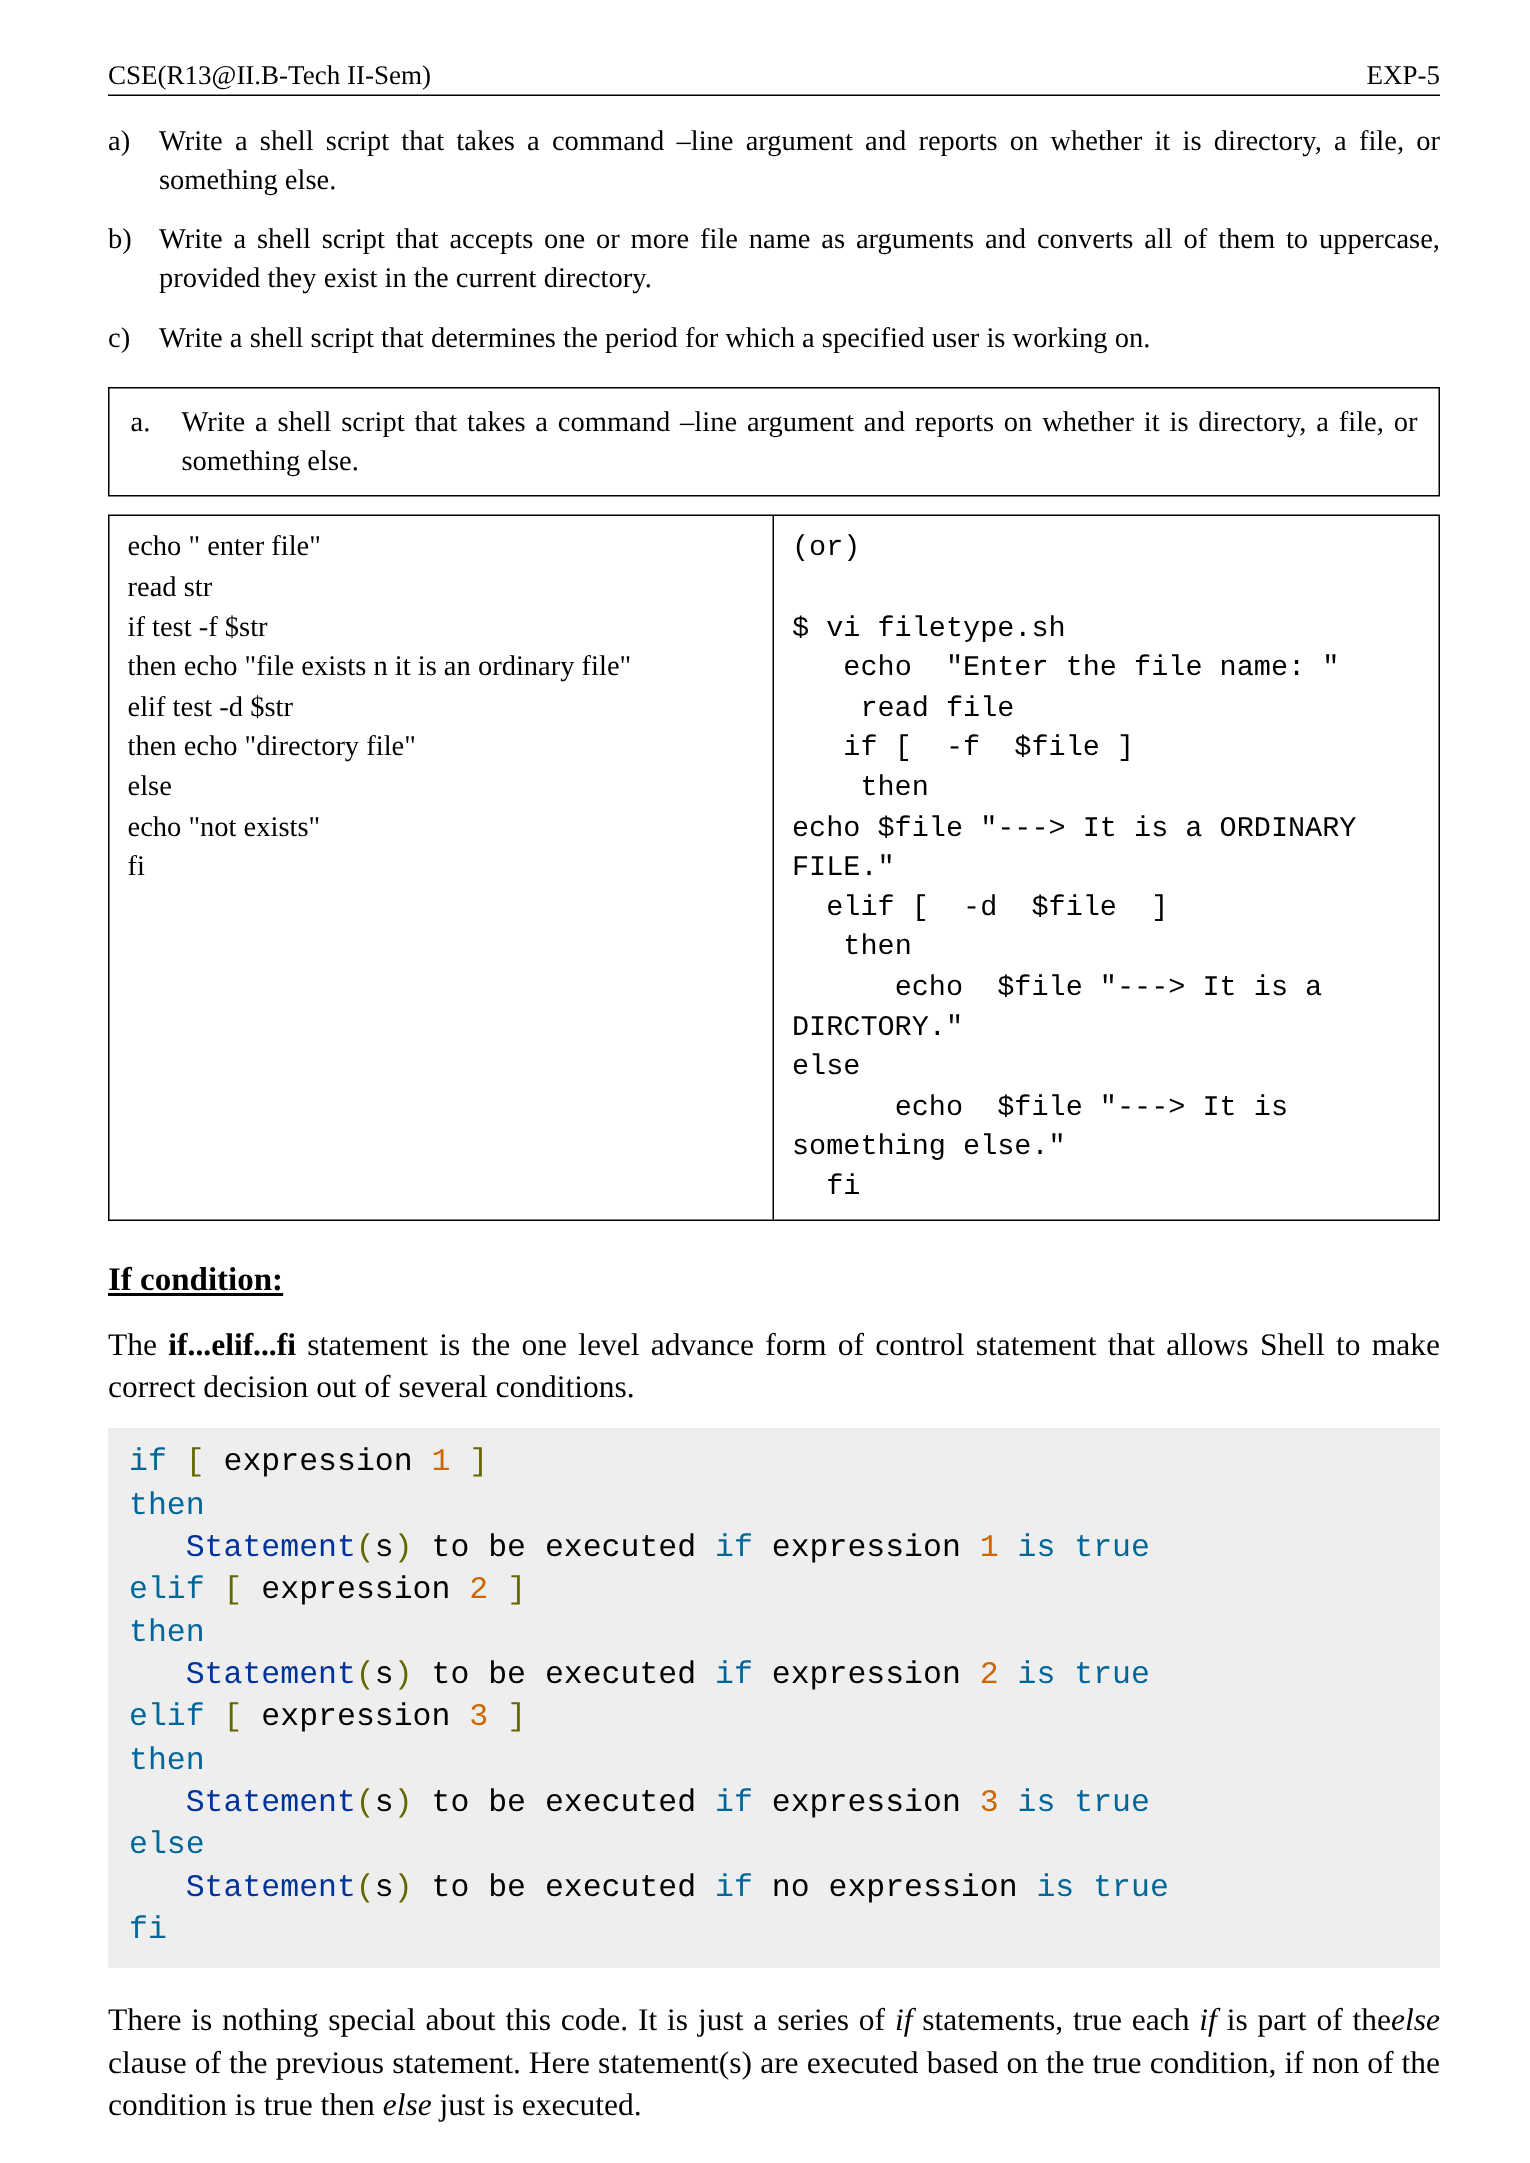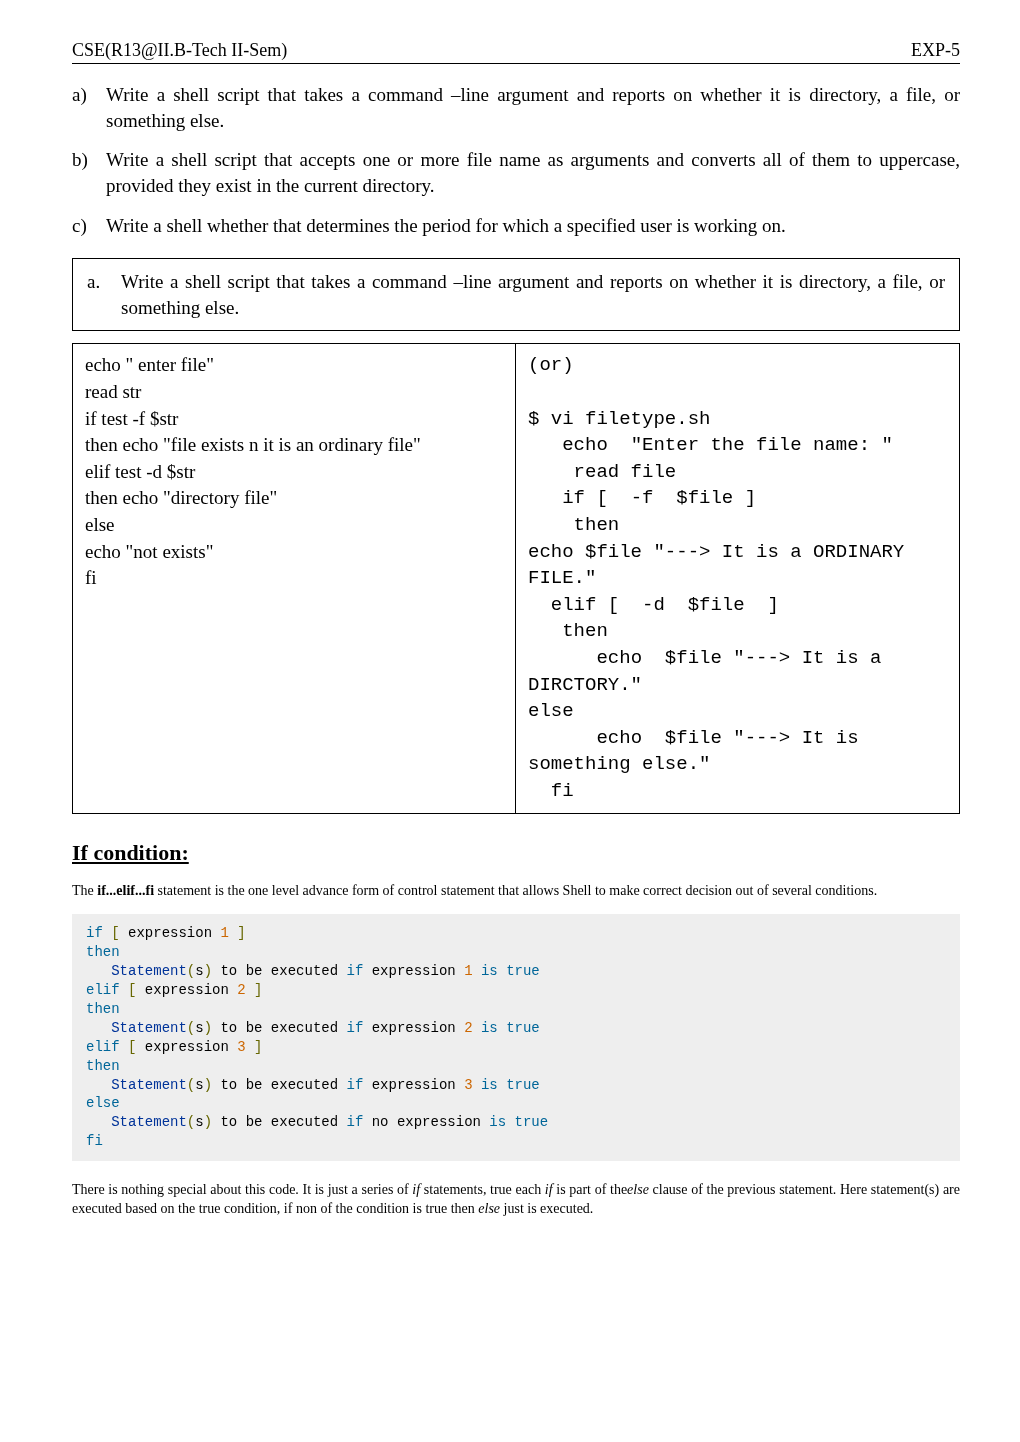--- a/index.html
+++ b/index.html
@@ -71,34 +71,34 @@
     box-sizing: border-box;
     font-family: Liberation Mono, monospace;
   }
   .section-title {
     font-size: 22px;
     font-weight: bold;
     text-decoration: underline;
     margin: 10px 0 16px 0;
   }
   .para {
-    font-size: 14px;
+    font-size: 21px;
     line-height: 1.35;
     text-align: justify;
     margin-bottom: 14px;
   }
   .syntax-label {
     font-size: 19px;
     margin-bottom: 6px;
   }
   .code-block {
     background: #eeeeee;
     padding: 10px 14px;
     font-family: "Courier New", Courier, monospace;
-    font-size: 14px;
+    font-size: 21px;
     line-height: 1.35;
     white-space: pre-wrap;
     margin-bottom: 20px;
   }
   .kw-if { color: #006699; }
   .kw-then { color: #006699; }
   .kw-elif { color: #006699; }
   .kw-else { color: #006699; }
   .kw-fi { color: #006699; }
   .brack { color: #666600; }
@@ -147,21 +147,21 @@
     <div class="question">
       <span class="q-letter">a)</span>
       <span class="q-text">Write a shell script that takes a command –line argument and reports on whether it is directory, a file, or something else.</span>
     </div>
     <div class="question">
       <span class="q-letter">b)</span>
       <span class="q-text">Write a shell script that accepts one or more file name as arguments and converts all of them to uppercase, provided   they exist in the current directory.</span>
     </div>
     <div class="question">
       <span class="q-letter">c)</span>
-      <span class="q-text">Write a shell whether that determines the period for which a specified user is working on.</span>
+      <span class="q-text">Write a shell script that determines the period for which a specified user is working on.</span>
     </div>
   </div>
 
   <div class="box">
     <div class="question">
       <span class="q-letter">a.</span>
       <span class="q-text">Write a shell script that takes a command –line argument and reports on whether it is directory, a file, or something else.</span>
     </div>
   </div>
 

